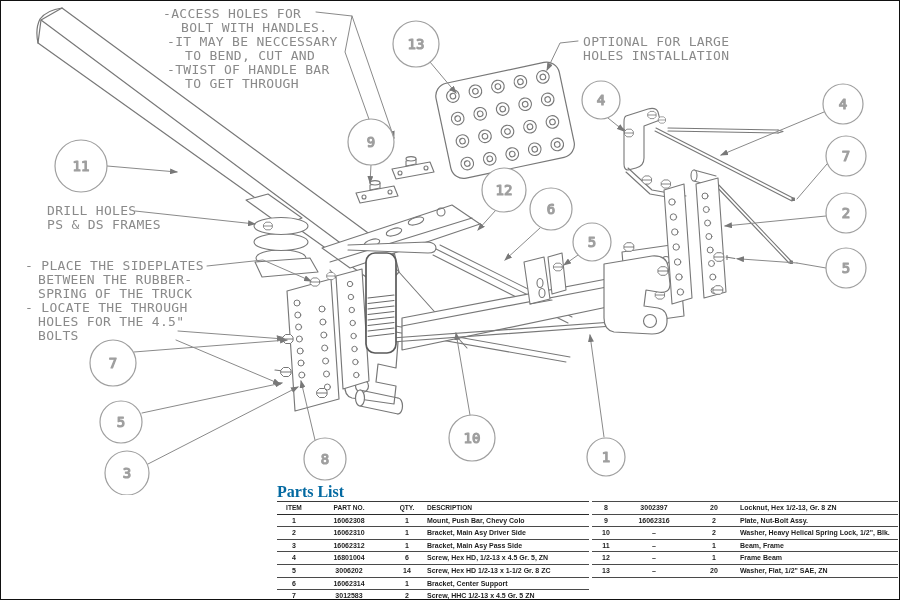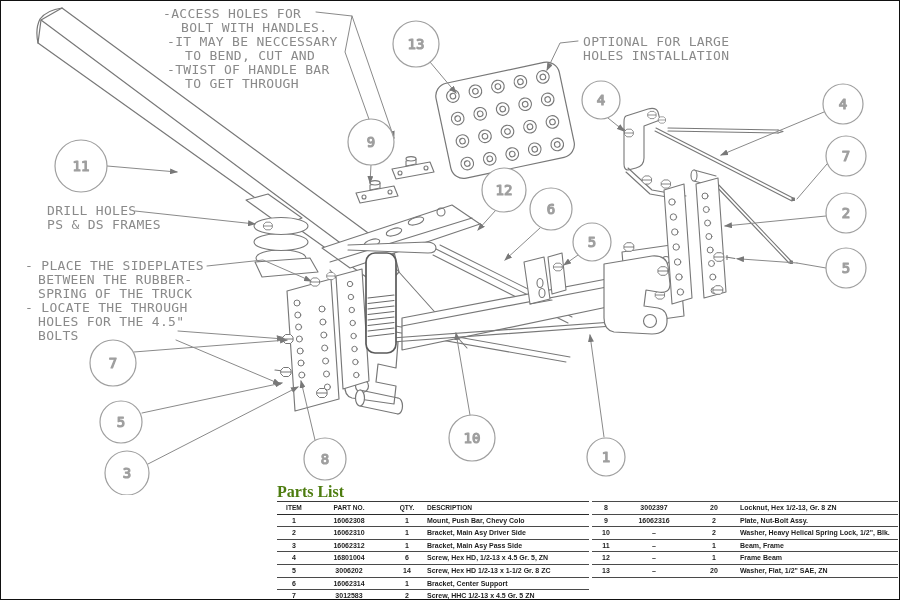--- a/index.html
+++ b/index.html
@@ -3,21 +3,21 @@
 <meta charset="utf-8">
 <style>
   html,body{margin:0;padding:0;}
   body{width:900px;height:600px;position:relative;background:#fff;overflow:hidden;
        font-family:"Liberation Sans",sans-serif;}
   .frame{position:absolute;inset:0;border:1px solid #111;pointer-events:none;z-index:50;}
   svg text{font-family:"DejaVu Sans Mono",monospace;fill:#8a8a8a;}
   svg .callout-num{fill:#9f9f9f;font-size:14px;}
   svg .ann{font-size:13px;letter-spacing:.3px;white-space:pre;}
   #parts-title{position:absolute;left:277px;top:483px;font-family:"Liberation Serif",serif;
-       font-weight:700;font-size:16px;color:#4d7c0f;}
+       font-weight:700;font-size:16px;color:#0369a1;}
   .ptable{position:absolute;border-collapse:collapse;table-layout:fixed;
        font-size:7px;font-weight:700;color:#1d1d1d;}
   .ptable td,.ptable th{padding:0;height:11.6px;line-height:11.6px;overflow:hidden;white-space:nowrap;}
   .ptable th{text-align:left;font-size:6.6px;}
   .ptable .c0{text-align:center;}
   .ptable .c1{text-align:center;}
   .ptable .c2{text-align:center;}
   .ptable .c3{text-align:left;}
   .ptable thead tr{border-top:1.6px solid #3a3a3a;border-bottom:1.6px solid #2a2a2a;}
   .ptable tbody tr{border-top:1px solid #4a4a4a;}

